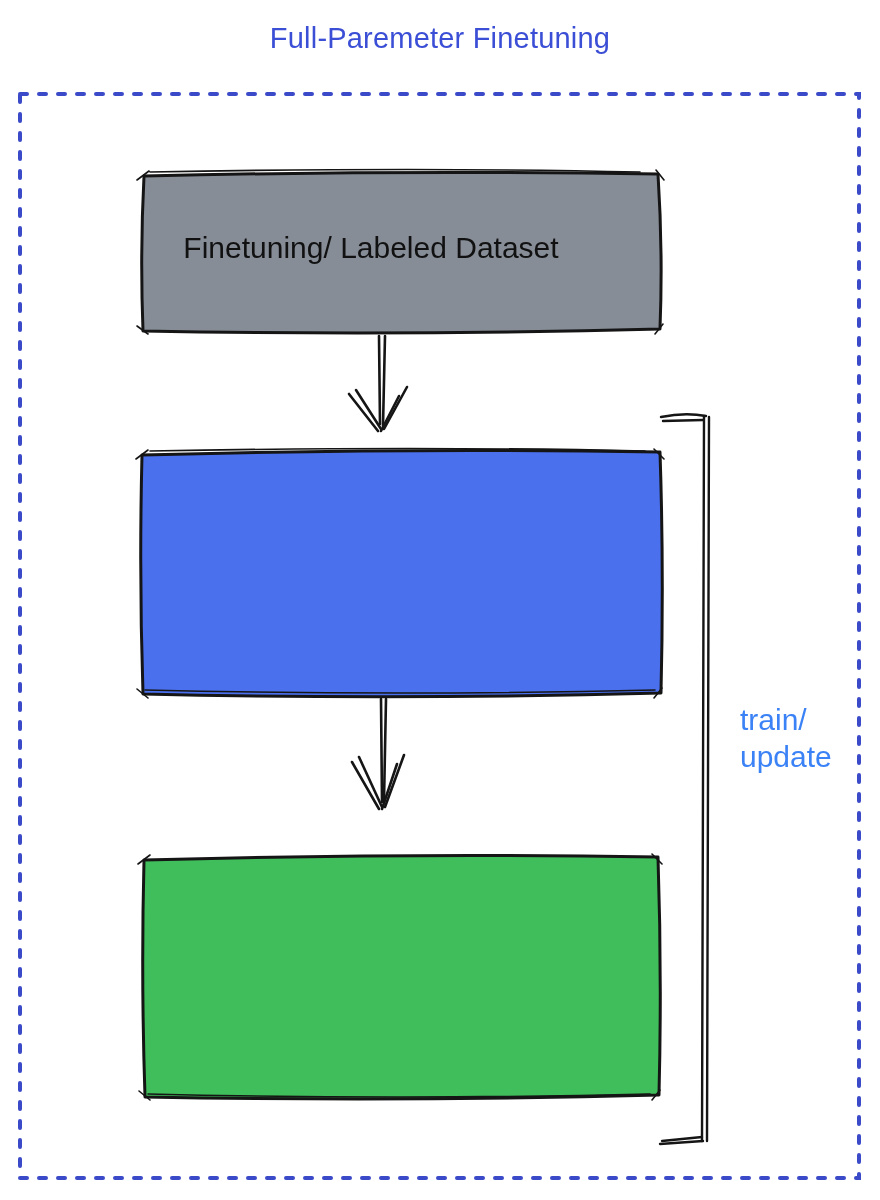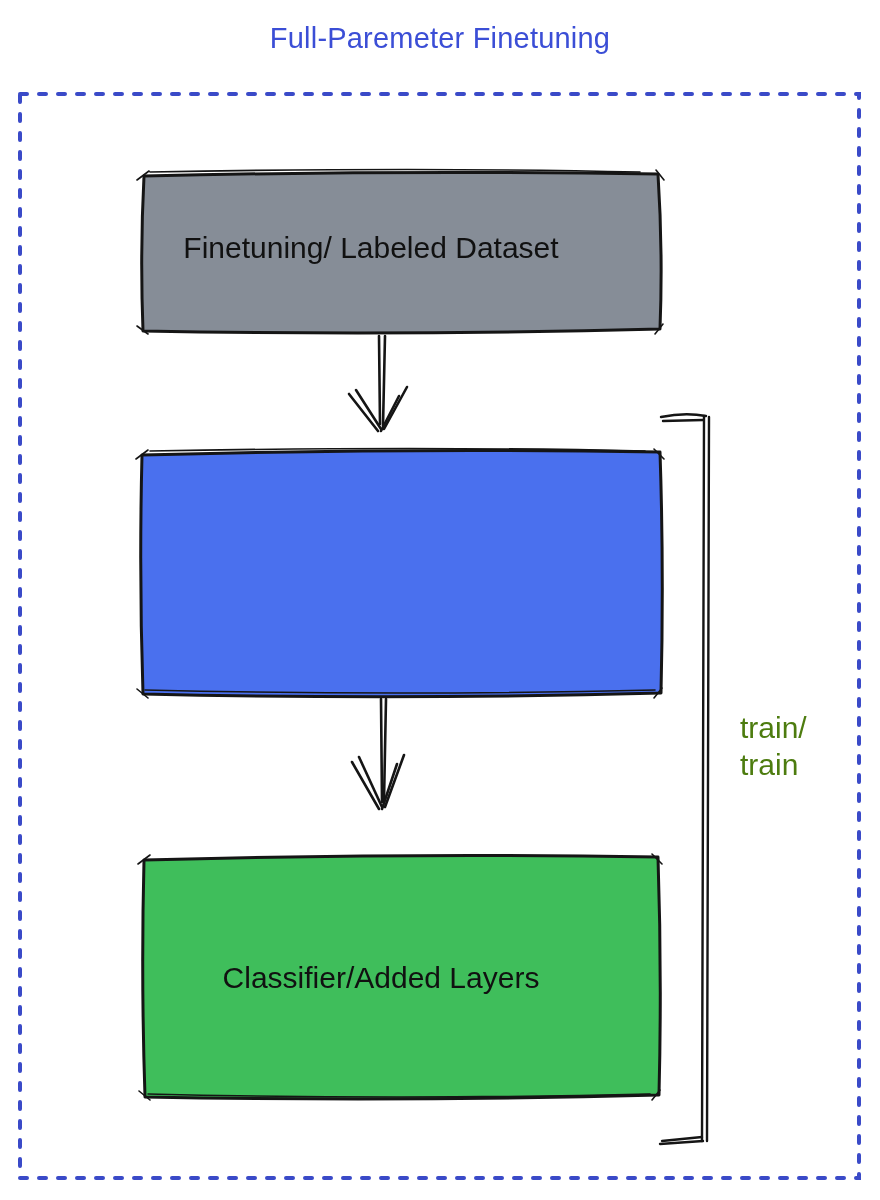--- a/index.html
+++ b/index.html
@@ -42,22 +42,21 @@
   }
   .label-dataset   { left: 371px; top: 248px; }
   .label-pretrained { left: 379px; top: 572px; }
   .label-classifier { left: 381px; top: 978px; }
   .train-update {
     position: absolute;
     left: 740px;
     top: 701px;
     font-size: 30px;
     line-height: 37px;
-    color: #4d7c0f;
-    margin-top: 8px;
+    color: #3b82f6;
   }
 </style>
 </head>
 <body>
 
 <div class="canvas">
 
   <svg class="svg-layer" viewBox="0 0 880 1200">
 
     <rect x="20" y="94" width="839" height="1084" fill="none" stroke-width="4" stroke-linecap="round" stroke-dasharray="7 12" stroke="#3A4AC8"></rect>
@@ -95,20 +94,19 @@
       <path d="M704,416 L702,1141"></path>
       <path d="M709,417 L707,1141"></path>
       <path d="M703,1141 L660,1144"></path>
       <path d="M702,1137 L662,1141"></path>
     </g>
   </svg>
 
   <div class="diagram-title">Full-Paremeter Finetuning</div>
 
   <div class="node-label label-dataset">Finetuning/ Labeled Dataset</div>
-  <div class="node-label label-classifier">Classifier/Added Layers</div>
 
   <div class="train-update">
     <div>train/</div>
-    <div>train</div>
+    <div>update</div>
   </div>
 
 </div>
 
 </body></html>

